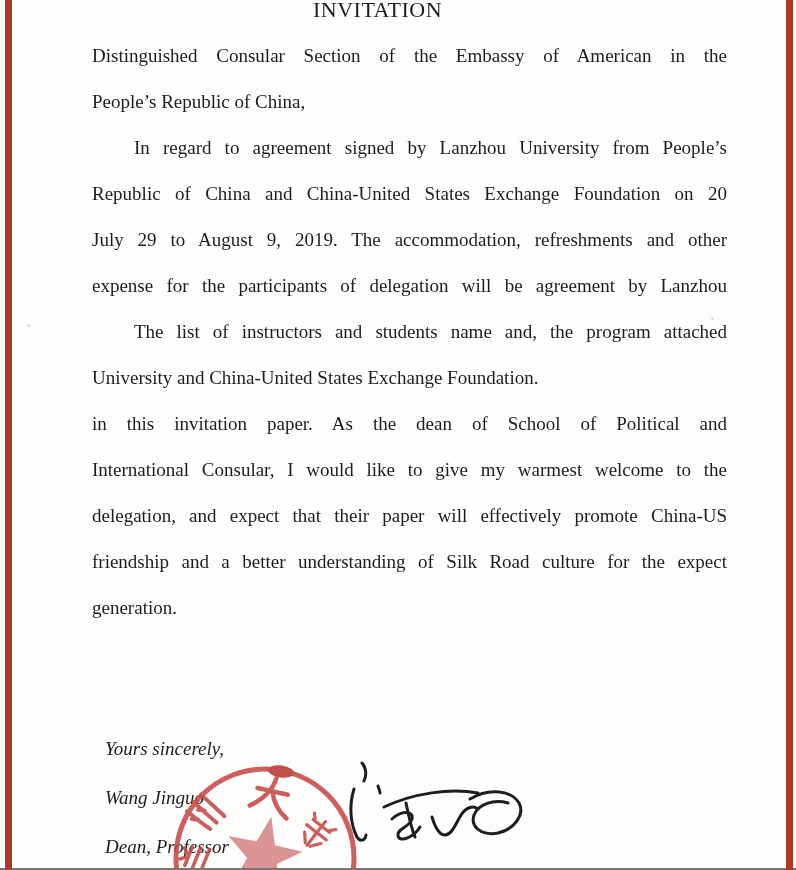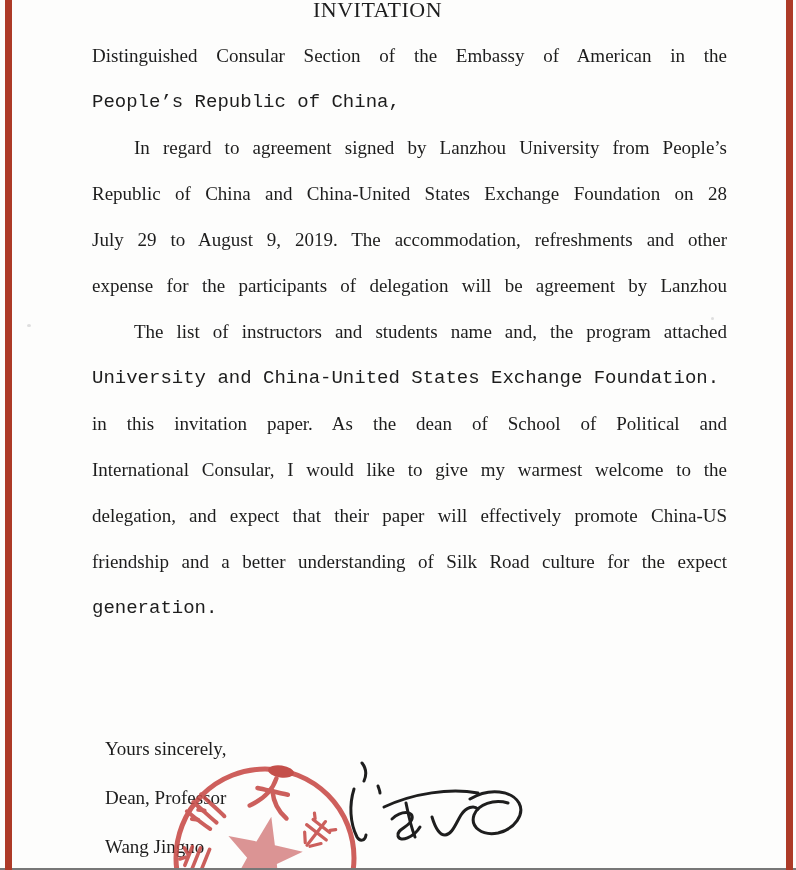--- a/index.html
+++ b/index.html
@@ -20,25 +20,25 @@
   
   .title{
     position:absolute;left:60px;width:635px;top:-5px;
     text-align:center;font-size:22px;line-height:30px;letter-spacing:.5px;
   }
   .body-text{position:absolute;left:60px;top:33px;width:635px;font-size:19px;margin-left:32px;}
   .ln{
     height:46px;line-height:46px;white-space:nowrap;
     text-align:justify;text-align-last:justify;
   }
-  .ln.end{text-align:left;text-align-last:left;font-family:Liberation Mono, monospace;}
+  .ln.end{text-align:left;text-align-last:left;}
   .ln.ind{text-indent:42px;}
 
   .closing{position:absolute;left:105px;top:724px;font-size:19px;}
-  .closing .cl{height:49px;line-height:49px;white-space:nowrap;}
+  .closing .cl{height:49px;line-height:49px;white-space:nowrap;font-style:italic;}
 
   
   .stamp-svg{position:absolute;left:160px;top:755px;z-index:3;}
   .sig-svg{position:absolute;left:348px;top:757px;z-index:4;}
 
   
   .speck{position:absolute;border-radius:50%;background:#c9c9c9;opacity:.6;z-index:1;}
 </style>
 </head>
 <body>
@@ -52,37 +52,37 @@
   <div class="speck" style="left:27px;top:324px;width:4px;height:3px;"></div>
   <div class="speck" style="left:711px;top:317px;width:3px;height:3px;"></div>
 
   <div class="title">INVITATION</div>
 
   <div class="body-text">
     <div class="ln">Distinguished Consular Section of the Embassy of American in the</div>
     <div class="ln end">People’s Republic of China,</div>
 
     <div class="ln ind">In regard to agreement signed by Lanzhou University from People’s</div>
-    <div class="ln">Republic of China and China-United States Exchange Foundation on 28</div>
+    <div class="ln">Republic of China and China-United States Exchange Foundation on 20</div>
     <div class="ln">July 29 to August 9, 2019. The accommodation, refreshments and other</div>
     <div class="ln">expense for the participants of delegation will be agreement by Lanzhou</div>
     <div class="ln ind">The list of instructors and students name and, the program attached</div>
 
     <div class="ln end">University and China-United States Exchange Foundation.</div>
     <div class="ln">in this invitation paper. As the dean of School of Political and</div>
     <div class="ln">International Consular, I would like to give my warmest welcome to the</div>
     <div class="ln">delegation, and expect that their paper will effectively promote China-US</div>
     <div class="ln">friendship and a better understanding of Silk Road culture for the expect</div>
     <div class="ln end">generation.</div>
   </div>
 
   <div class="closing">
     <div class="cl">Yours sincerely,</div>
+    <div class="cl">Wang Jinguo</div>
     <div class="cl">Dean, Professor</div>
-    <div class="cl">Wang Jinguo</div>
   </div>
 
   <svg class="stamp-svg" width="320" height="115" viewBox="0 0 320 115">
     <g opacity="0.88">
       <circle cx="105" cy="103" r="89" fill="none" stroke="#c84a46" stroke-width="5"></circle>
       <ellipse cx="121" cy="16.5" rx="13" ry="6" transform="rotate(8 121 16.5)" fill="#bd3832"></ellipse>
 
       <g transform="translate(103,101) rotate(12)">
         <path fill="#d47c7c" opacity="0.92" d="M0,-40 L9.4,-12.9 38,-12.4 15.2,4.9 23.5,32.4 0,16 -23.5,32.4 -15.2,4.9 -38,-12.4 -9.4,-12.9 Z"></path>
       </g>

